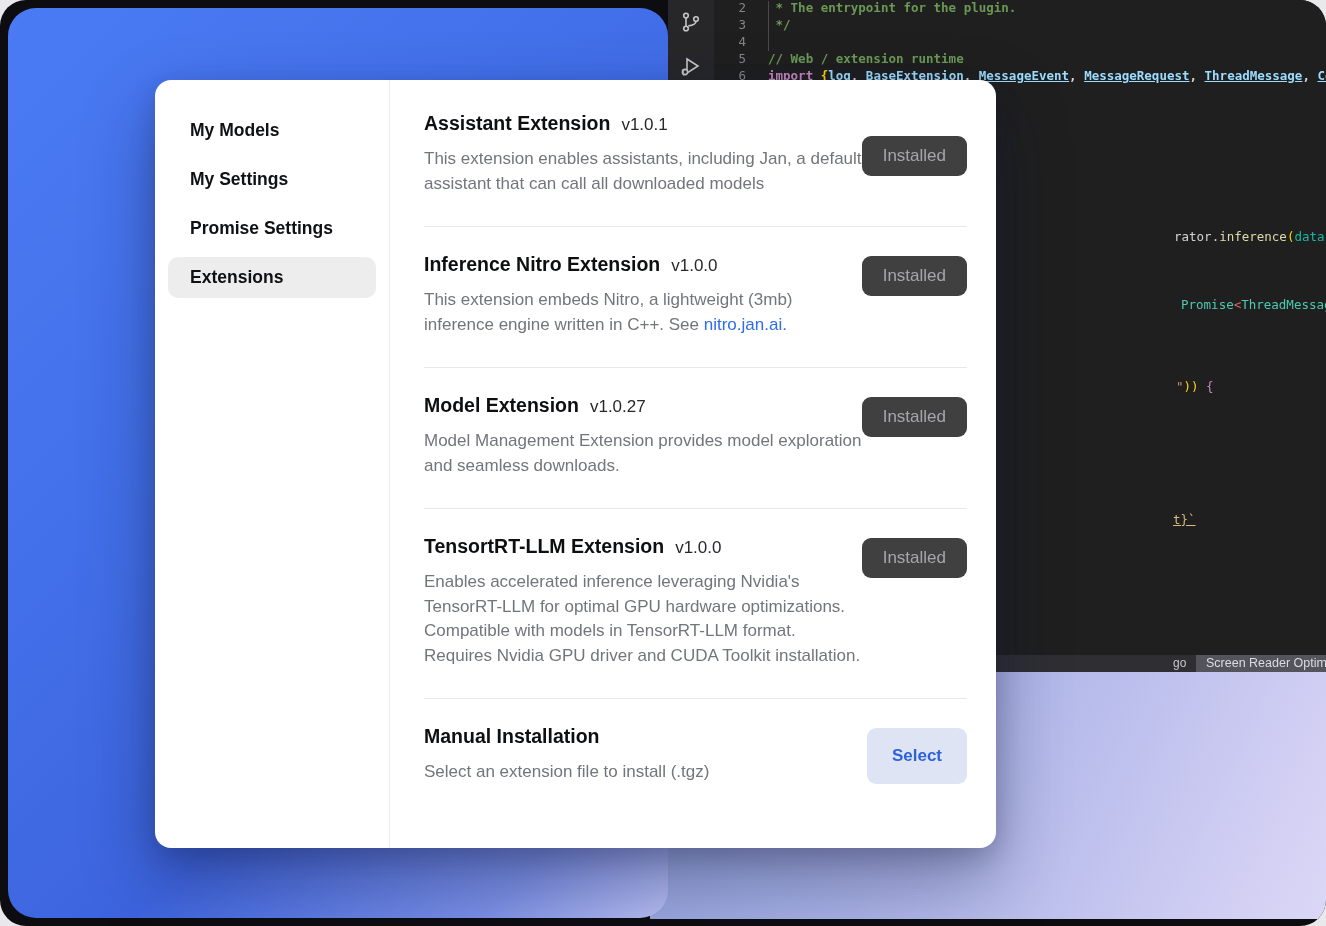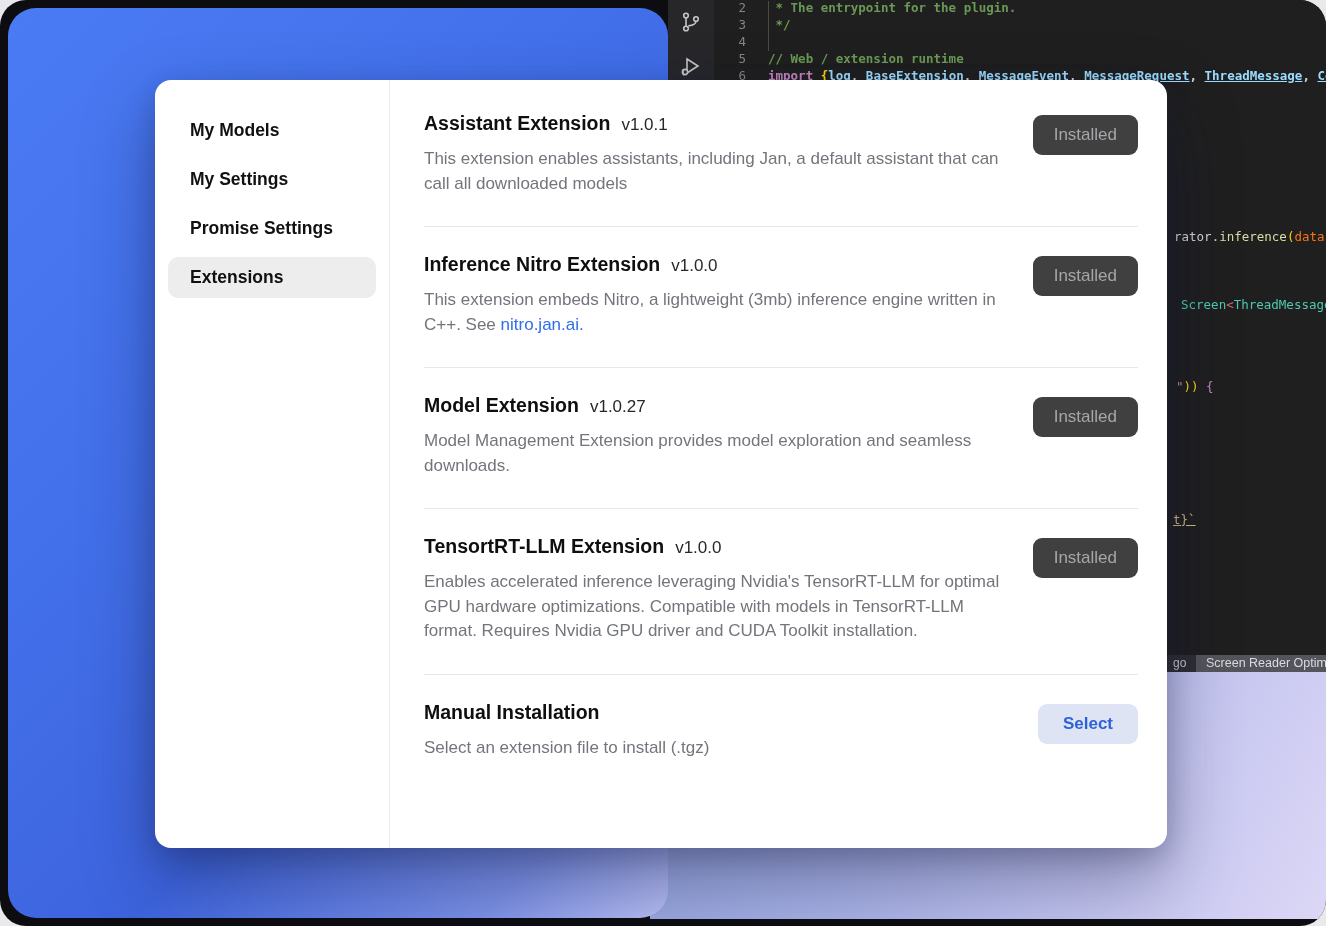--- a/index.html
+++ b/index.html
@@ -29,38 +29,38 @@
   .status-bar{position:absolute;left:0;top:655px;right:0;height:17px;background:#2e2e33;overflow:hidden;}
   .sb-left{position:absolute;left:505px;top:0;line-height:17px;font-size:12px;color:#c9c9cc;font-family:"Liberation Sans",sans-serif;}
   .sb-chip{position:absolute;left:528px;top:0;bottom:0;background:#54545c;padding:0 10px;line-height:17px;
     font-size:12.5px;color:#dcdce0;font-family:"Liberation Sans",sans-serif;white-space:nowrap;}
 
   
   .blue-panel{position:absolute;left:8px;top:8px;width:660px;height:910px;border-radius:28px;
     background:linear-gradient(135deg,#4b7bf4 0%,#4270ea 38%,#3d64de 66%,#7b90e6 88%,#b8bef1 100%);}
 
   
-  .card{position:absolute;left:155px;top:80px;width:1012px;height:768px;background:#ffffff;border-radius:16px;
+  .card{position:absolute;left:155px;top:80px;width:841px;height:768px;background:#ffffff;border-radius:16px;
     box-shadow:0 30px 70px rgba(18,24,58,.38),0 8px 24px rgba(18,24,58,.20);display:flex;overflow:hidden;}
   .sidebar{width:235px;flex:none;border-right:1px solid #ececee;padding:30px 13px 0;box-sizing:border-box;}
   .side-item{display:block;padding:10px 22px;border-radius:10px;font-size:17.5px;font-weight:700;color:#101113;
     margin-bottom:8px;cursor:pointer;}
   .side-item.active{background:#ededee;}
   .main{flex:1;padding:24px 29px 0 34px;box-sizing:border-box;}
   .ext-row{display:flex;justify-content:space-between;align-items:flex-start;padding:26px 0 30px;border-bottom:1px solid #e8e8ea;}
-  .ext-row.first{padding-top:8px;}
+  .ext-row.first{padding-top:8px;align-items:center;}
   .ext-row.last{border-bottom:none;}
   .ext-title{font-size:19.5px;font-weight:700;color:#0e0f11;}
   .ext-version{font-size:17px;font-weight:400;color:#27282c;margin-left:11px;}
   .ext-desc{margin-top:12px;font-size:17px;line-height:24.5px;color:#73757c;max-width:585px;}
   .link{color:#2e6ee8;cursor:pointer;}
   .btn{border:none;border-radius:9px;font-size:17px;padding:10px 21px;margin-top:3px;flex:none;
     font-family:"Liberation Sans",sans-serif;cursor:pointer;}
   .btn-installed{background:#404040;color:#a6a6ab;}
-  .btn-select{background:#dee4f4;color:#2e62d9;font-weight:700;padding:10px 25px;}
+  .btn-select{background:#dee4f4;color:#2e62d9;font-weight:700;padding:18px 25px;}
 </style>
 </head>
 <body>
 
 <div class="canvas">
 
   <div class="bg-gradient"></div>
 
   <div class="editor">
     <div class="activity-bar">
@@ -82,22 +82,22 @@
     </div>
     <div class="indent-guide"></div>
     <div class="code-lines" id="code-lines">
         <div class="code-line"><span class="ln">2</span><span class="toks"><span style="color: rgb(106, 153, 85);"> * The entrypoint for the plugin.</span></span></div>
         <div class="code-line"><span class="ln">3</span><span class="toks"><span style="color: rgb(106, 153, 85);"> */</span></span></div>
         <div class="code-line"><span class="ln">4</span><span class="toks"></span></div>
         <div class="code-line"><span class="ln">5</span><span class="toks"><span style="color: rgb(106, 153, 85);">// Web / extension runtime</span></span></div>
         <div class="code-line"><span class="ln">6</span><span class="toks"><span style="color: rgb(197, 134, 192);">import </span><span style="color: rgb(255, 214, 2);">{</span><span style="color: rgb(156, 220, 254); text-decoration: underline;">log</span><span style="color: rgb(212, 212, 212);">, </span><span style="color: rgb(156, 220, 254); text-decoration: underline;">BaseExtension</span><span style="color: rgb(212, 212, 212);">, </span><span style="color: rgb(156, 220, 254); text-decoration: underline;">MessageEvent</span><span style="color: rgb(212, 212, 212);">, </span><span style="color: rgb(156, 220, 254); text-decoration: underline;">MessageRequest</span><span style="color: rgb(212, 212, 212);">, </span><span style="color: rgb(156, 220, 254); text-decoration: underline;">ThreadMessage</span><span style="color: rgb(212, 212, 212);">, </span><span style="color: rgb(156, 220, 254); text-decoration: underline;">ContentType</span></span></div>
       </div>
     <div id="code-frags">
-        <div class="frag frag-0"><span style="color: rgb(212, 212, 212);">rator.</span><span style="color: rgb(220, 220, 170);">inference</span><span style="color: rgb(255, 214, 2);">(</span><span style="color: #f97316;">data</span><span style="color: rgb(255, 214, 2);">)</span></div>
-        <div class="frag frag-1"><span style="color: rgb(78, 201, 176);">Screen</span><span style="color: rgb(209, 105, 105);">&lt;</span><span style="color: rgb(78, 201, 176);">ThreadMessage</span></div>
+        <div class="frag frag-0"><span style="color: rgb(212, 212, 212);">rator.</span><span style="color: rgb(220, 220, 170);">inference</span><span style="color: rgb(255, 214, 2);">(</span><span style="color: #14b8a6;">data</span><span style="color: rgb(255, 214, 2);">)</span></div>
+        <div class="frag frag-1"><span style="color: rgb(78, 201, 176);">Promise</span><span style="color: rgb(209, 105, 105);">&lt;</span><span style="color: rgb(78, 201, 176);">ThreadMessage</span></div>
         <div class="frag frag-2"><span style="color: rgb(206, 145, 120);">"</span><span style="color: rgb(255, 214, 2);">))</span><span style="color: rgb(197, 134, 192);"> {</span></div>
         <div class="frag frag-3"><span style="color: rgb(215, 186, 125); text-decoration: underline;">t}`</span></div>
       </div>
     <div class="status-bar">
       <span class="sb-left">go</span>
       <span class="sb-chip">Screen Reader Optimize</span>
     </div>
   </div>
 
   <div class="blue-panel"></div>

